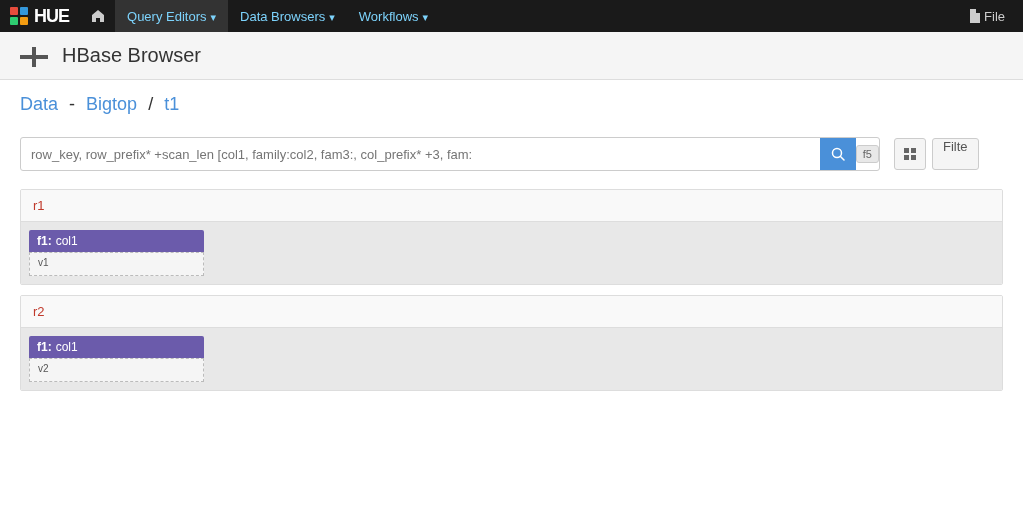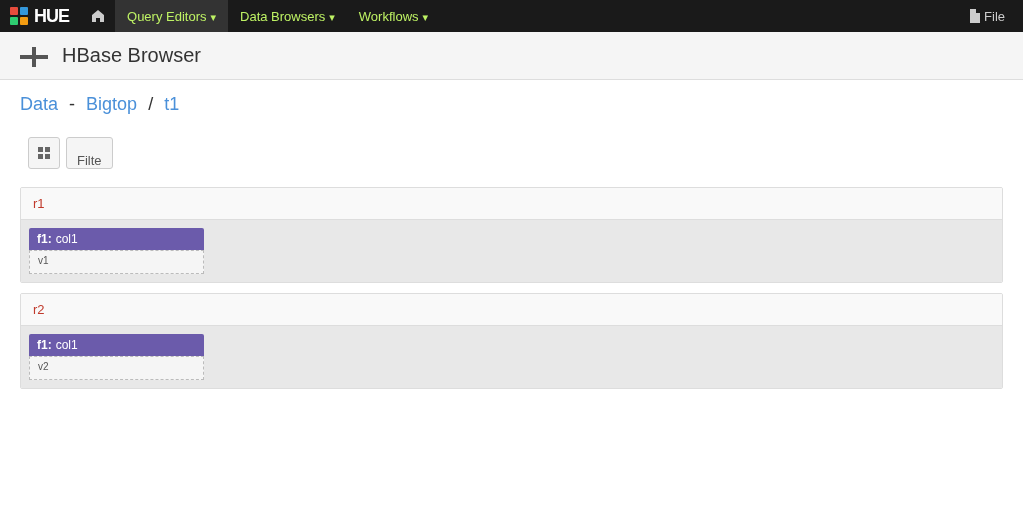--- a/index.html
+++ b/index.html
@@ -41,21 +41,21 @@
       padding: 0 10px;
       height: 32px;
       color: #ccc;
       cursor: pointer;
     }
     .nav-menu-item {
       display: flex;
       align-items: center;
       padding: 0 12px;
       height: 32px;
-      color: #bef264;
+      color: #7dd3fc;
       cursor: pointer;
       font-size: 13px;
       gap: 4px;
     }
     .nav-menu-item.active { background: #333; }
     .nav-right {
       margin-left: auto;
       display: flex;
       align-items: center;
     }
@@ -158,21 +158,21 @@
       color: #666;
       margin-left: 8px;
     }
     .filter-btn {
       background: #f5f5f5;
       border: 1px solid #ccc;
       border-radius: 3px;
       padding: 0 10px;
       height: 32px;
       display: flex;
-      align-items: flex-end;
+      align-items: flex-start;
       cursor: pointer;
       color: #555;
       font-size: 13px;
     }
 
     
     .results-area {
       padding: 10px 20px;
       background: #fff;
     }
@@ -293,20 +293,30 @@
   <div class="breadcrumb">
     <a href="#">Data</a>
     <span class="sep">-</span>
     <a href="#">Bigtop</a>
     <span class="sep">/</span>
     <span>t1</span>
   </div>
 </div>
 
 <div class="search-bar">
+  <div class="search-input-wrap">
+    <input type="text" placeholder="row_key, row_prefix* +scan_len [col1, family:col2, fam3:, col_prefix* +3, fam:" style="">
+    <button class="search-btn">
+      <svg width="14" height="14" viewBox="0 0 14 14" fill="white">
+        <circle cx="6" cy="6" r="4.5" stroke="white" stroke-width="1.5" fill="none"></circle>
+        <line x1="9.5" y1="9.5" x2="13" y2="13" stroke="white" stroke-width="1.5" stroke-linecap="round"></line>
+      </svg>
+    </button>
+    <span class="shortcut-badge">f5</span>
+  </div>
 
   <div class="grid-btn">
     <svg width="14" height="14" viewBox="0 0 14 14" fill="#666">
       <rect x="1" y="1" width="5" height="5"></rect>
       <rect x="8" y="1" width="5" height="5"></rect>
       <rect x="1" y="8" width="5" height="5"></rect>
       <rect x="8" y="8" width="5" height="5"></rect>
     </svg>
   </div>
 

